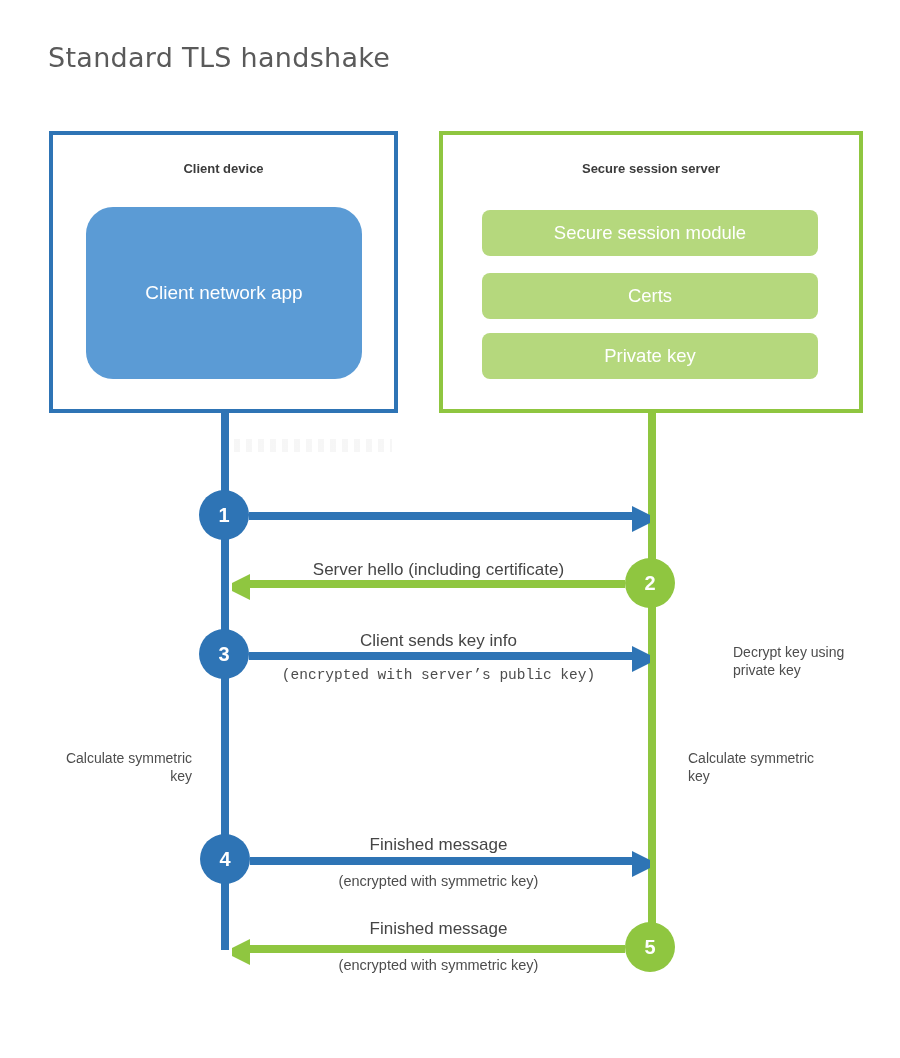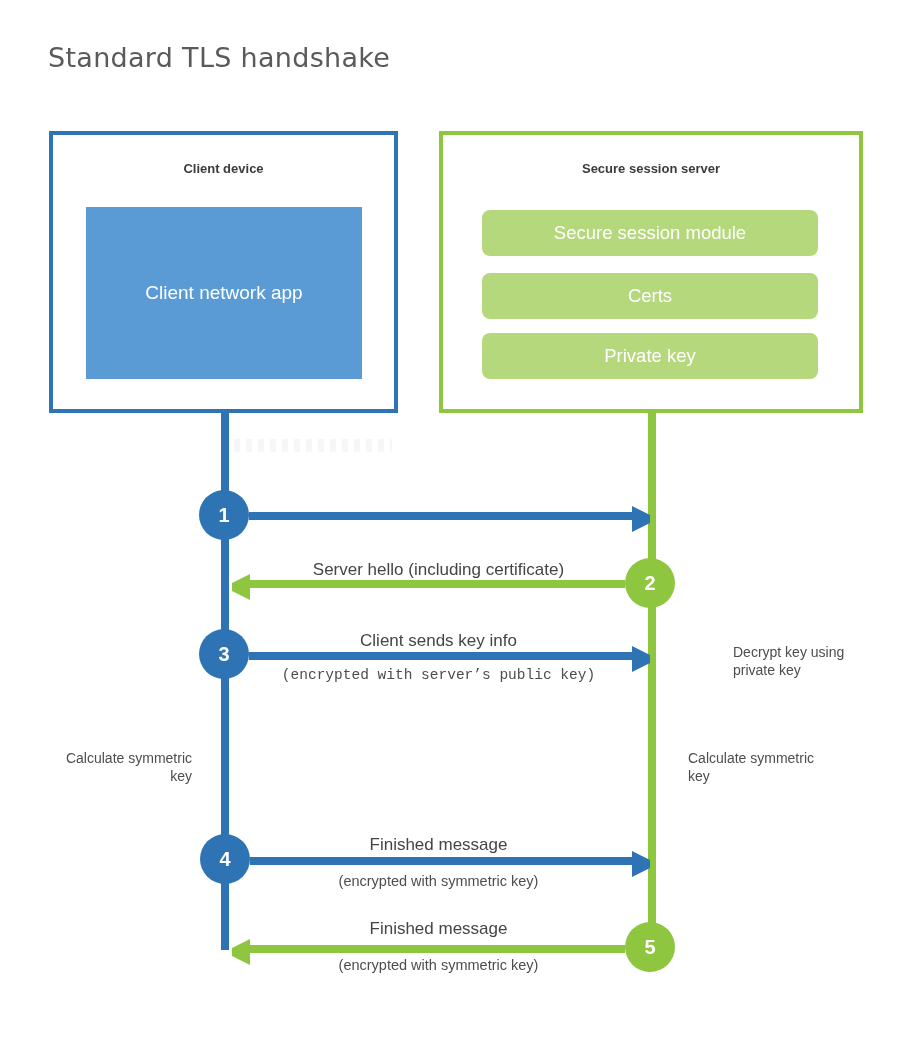--- a/index.html
+++ b/index.html
@@ -27,21 +27,21 @@
   .actor-box{position:absolute;top:123px;height:282px;border-style:solid;border-width:4px;background:#fff;}
   .client-box{left:41px;width:349px;border-color:var(--blue);}
   .server-box{left:431px;width:424px;border-color:var(--green);}
   .actor-title{
     position:absolute;left:0;right:0;top:22px;text-align:center;
     font-size:13px;font-weight:bold;color:var(--text_dark);
   }
   .client-app{
     position:absolute;left:78px;top:199px;width:276px;height:172px;
     background:var(--blue_fill);display:flex;align-items:center;justify-content:center;
-    color:#fff;font-size:19px;text-align:center;line-height:1.55;
+    color:#fff;font-size:19px;text-align:center;line-height:1.55;border-radius:27px;
   }
   .client-app span{display:block;width:170px;}
   .server-bar{
     position:absolute;left:474px;width:336px;height:46px;
     background:var(--green_fill);display:flex;align-items:center;justify-content:center;
     color:#fff;font-size:18.5px;border-radius:8px;
   }
   .bar-1{top:202px;} .bar-2{top:265px;} .bar-3{top:325px;}
 
   

